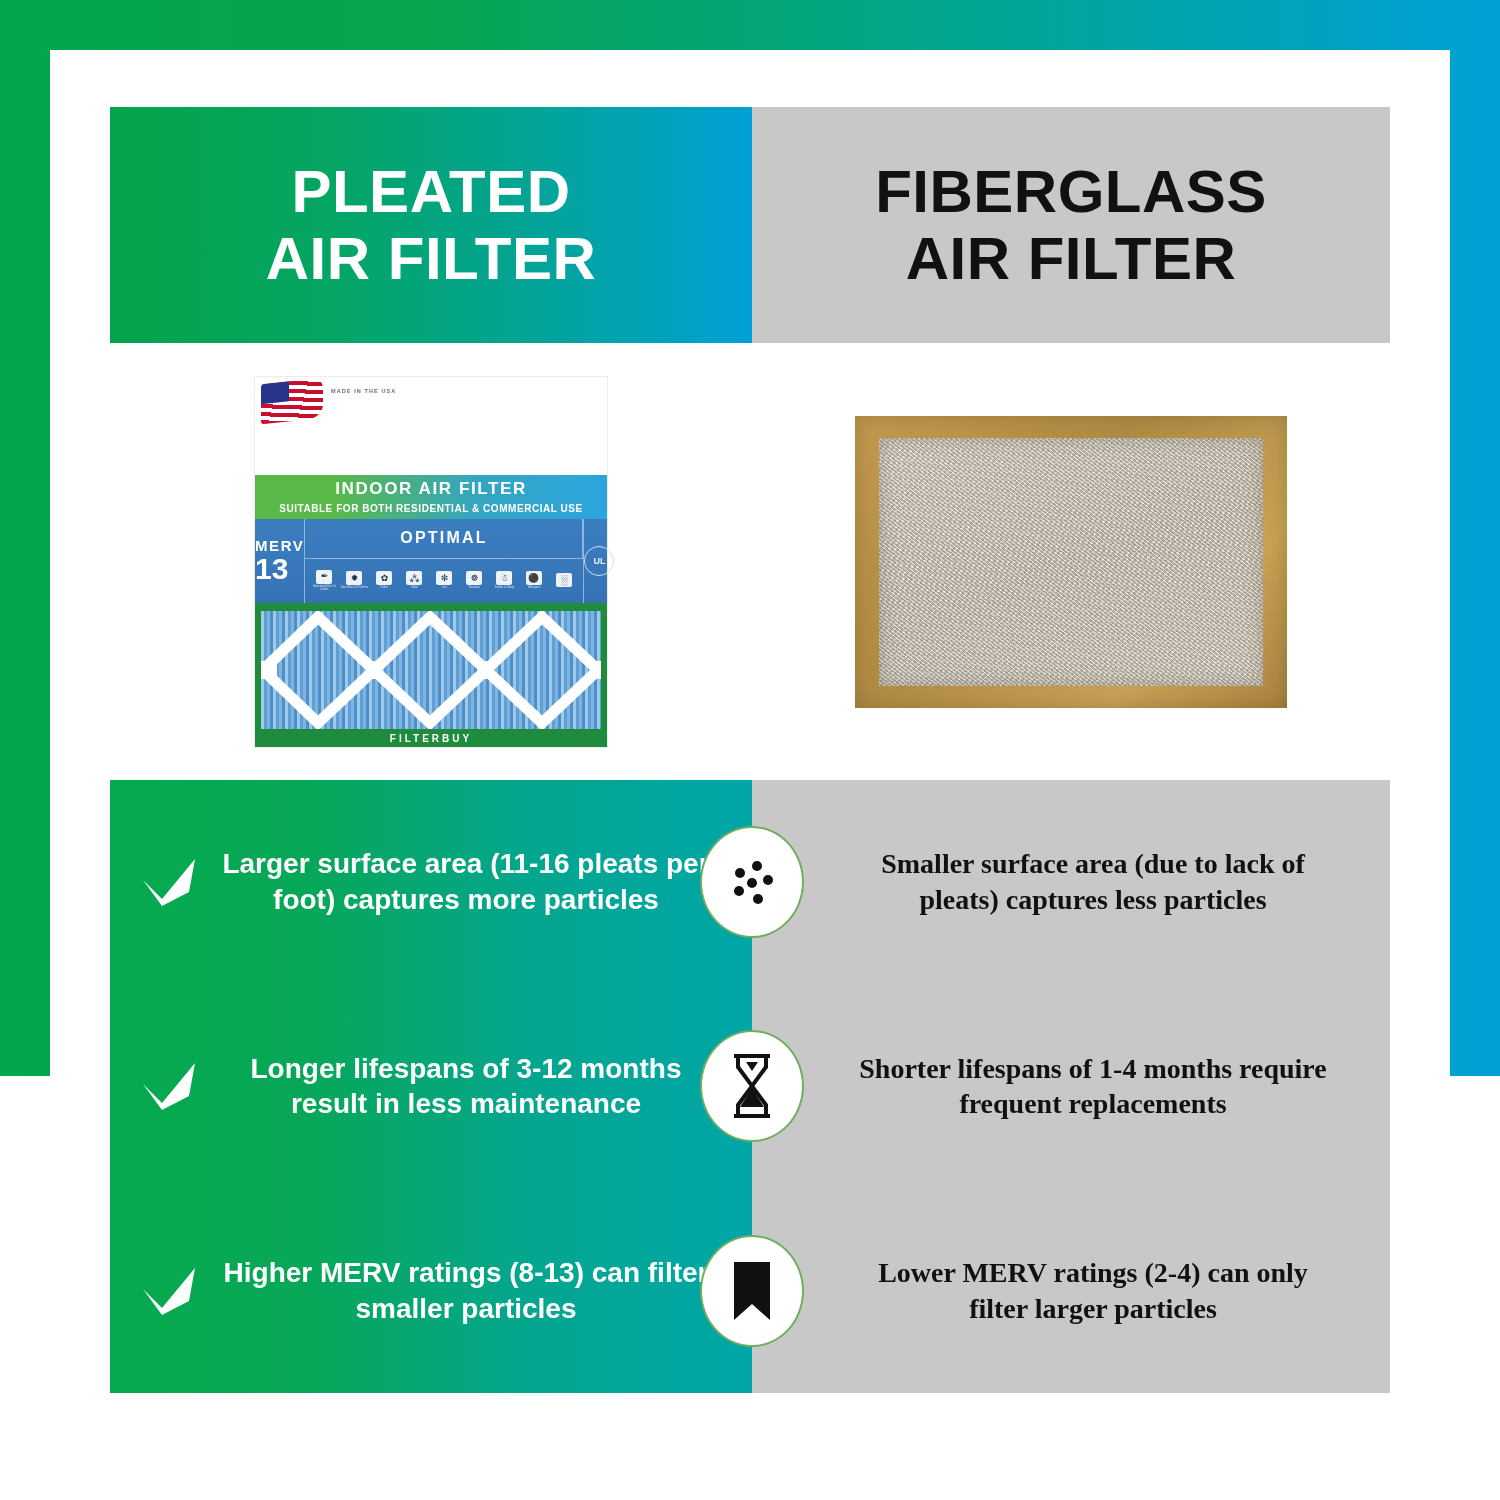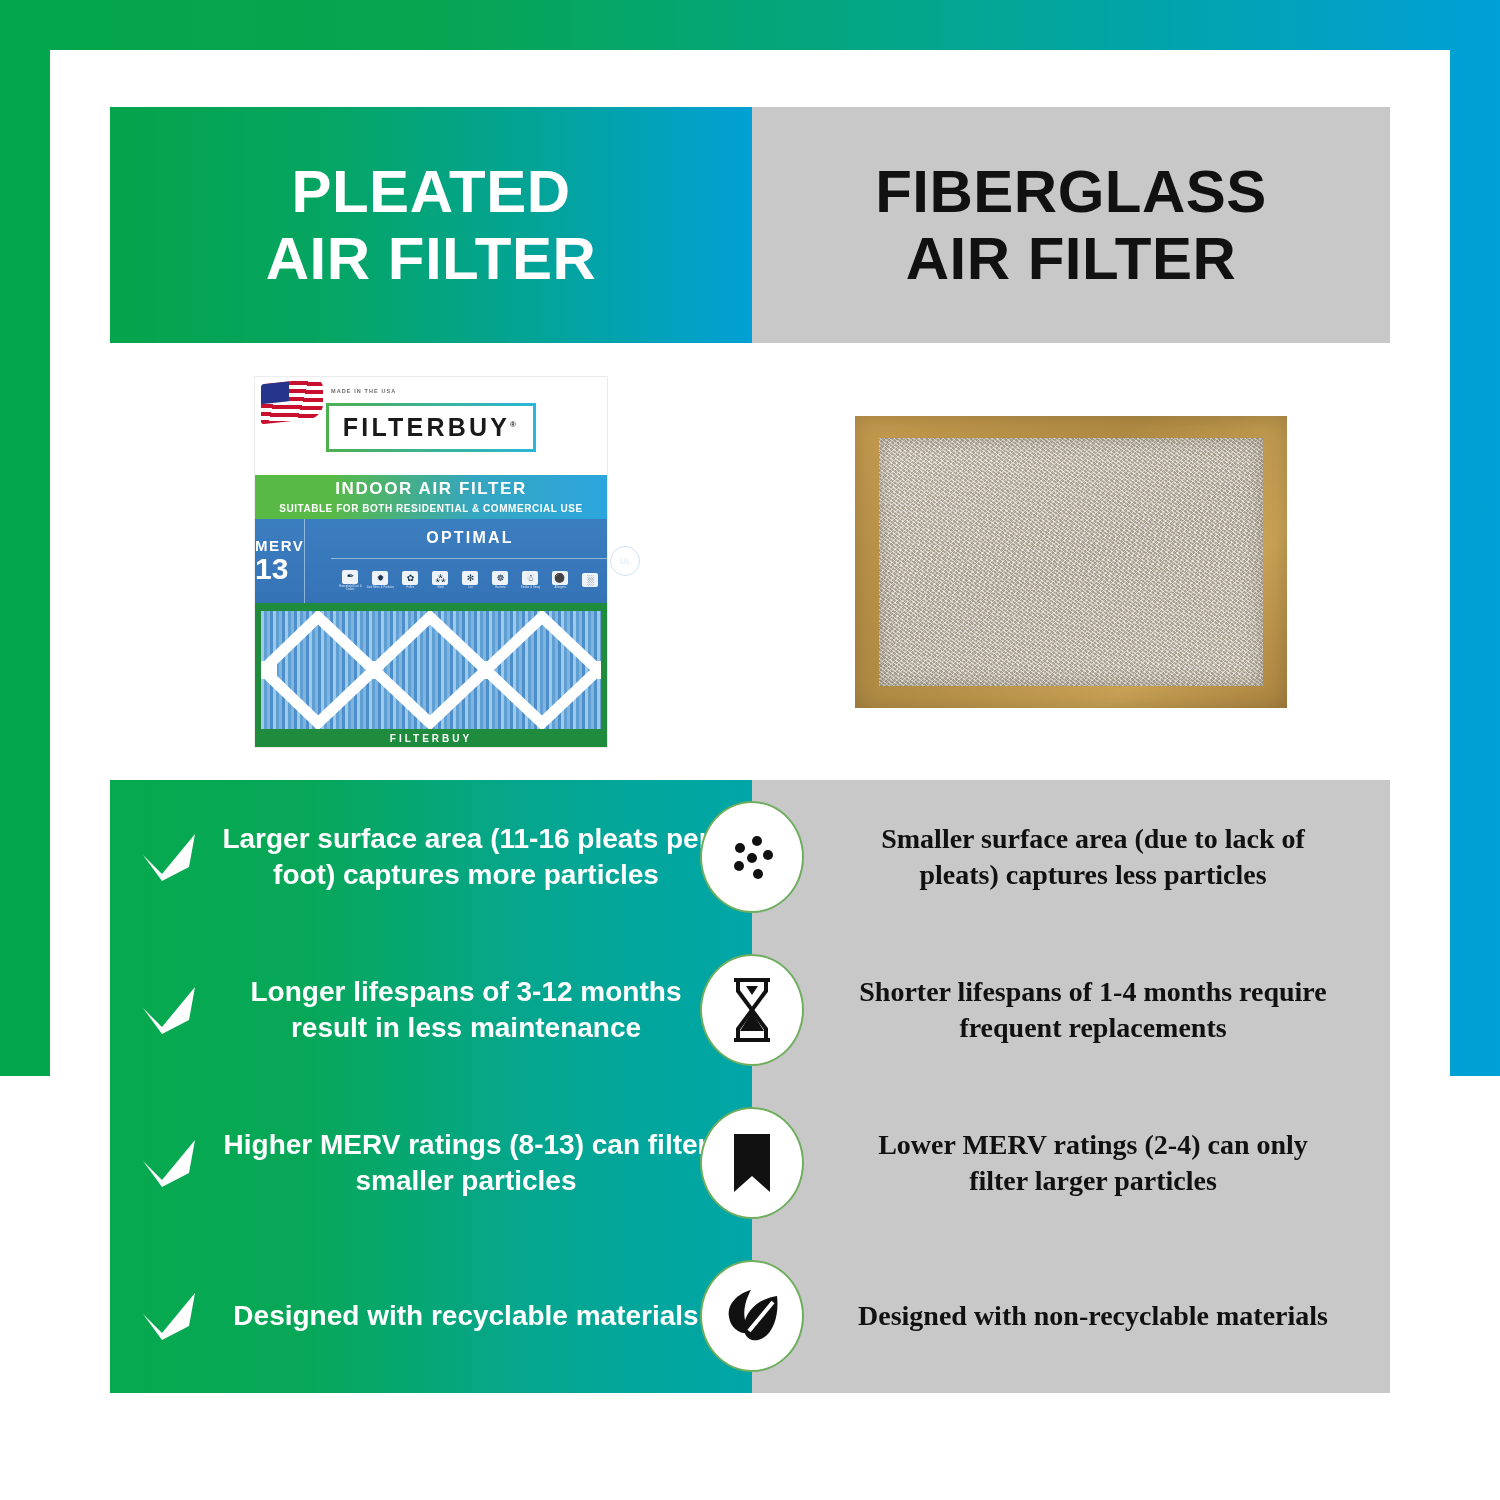--- a/index.html
+++ b/index.html
@@ -127,21 +127,21 @@
     display: flex;
   }
   .merv-box {
     width: 78px;
     border-right: 1px solid rgba(255,255,255,.45);
     color: #ffffff;
     display: flex; flex-direction: column; align-items: flex-start; justify-content: center;
   }
   .merv-box .m1 { font-size: 15px; font-weight: bold; letter-spacing: 1.6px; }
   .merv-box .m2 { font-size: 30px; font-weight: bold; line-height: 1; }
-  .opt-col { flex: 1; display: flex; flex-direction: column; margin-left: 26px; }
+  .opt-col { flex: 1; display: flex; flex-direction: column; }
   .opt-title {
     height: 40px;
     border-bottom: 1px solid rgba(255,255,255,.45);
     border-right: 1px solid rgba(255,255,255,.45);
     color: #ffffff; font-size: 16px; font-weight: bold; letter-spacing: 2.2px;
     display: flex; align-items: center; justify-content: center;
   }
   .icon-strip {
     flex: 1;
     display: flex; align-items: center; justify-content: space-around;
@@ -293,23 +293,20 @@
 
   <div class="product-row">
 
     <div class="product-cell">
       <div class="pleated">
 
         <div class="pl-top">
           <div class="flag"></div>
           <div class="made-in">MADE IN
 THE USA</div>
-          <div class="fb-logo-box">
-            <div class="fb-logo-text"><span>FILTERBUY</span><sup>®</sup></div>
-          </div>
         </div>
 
         <div class="pl-green">
           <div class="l1">INDOOR AIR FILTER</div>
           <div class="l2">SUITABLE FOR BOTH RESIDENTIAL &amp; COMMERCIAL USE</div>
         </div>
 
         <div class="pl-blue">
           <div class="merv-box">
             <div class="m1">MERV</div>
@@ -453,35 +450,15 @@
       <div class="cright">
         <div class="ctext-right">Lower MERV ratings (2-4) can only filter larger particles</div>
       </div>
       <div class="badge">
         <svg width="44" height="62" viewBox="0 0 44 62">
           <path d="M4,2 L40,2 L40,60 L22,44 L4,60 Z" fill="#111"></path>
         </svg>
       </div>
     </div>
 
-    <div class="crow">
-      <div class="cleft">
-        <div class="check">
-          <svg width="60" height="52" viewBox="0 0 60 52">
-              <path d="M4,24 L23,43 L56,3 L50,36 L23,50 Z" fill="#ffffff"></path>
-            </svg>
-        </div>
-        <div class="ctext-left">Designed with recyclable materials</div>
-      </div>
-      <div class="cright">
-        <div class="ctext-right">Designed with non-recyclable materials</div>
-      </div>
-      <div class="badge">
-        <svg width="62" height="60" viewBox="0 0 62 60">
-          <path d="M30,4 C16,8 6,18 8,31 C10,44 22,50 31,46 C22,38 20,22 30,4 Z" fill="#111"></path>
-          <path d="M56,10 C40,12 24,24 23,40 C22,52 32,58 42,52 C54,45 58,26 56,10 Z" fill="#111"></path>
-          <path d="M52,16 L28,45" stroke="#ffffff" stroke-width="4" fill="none"></path>
-        </svg>
-      </div>
-    </div>
 
   </div>
 </div>
 
 </body></html>

